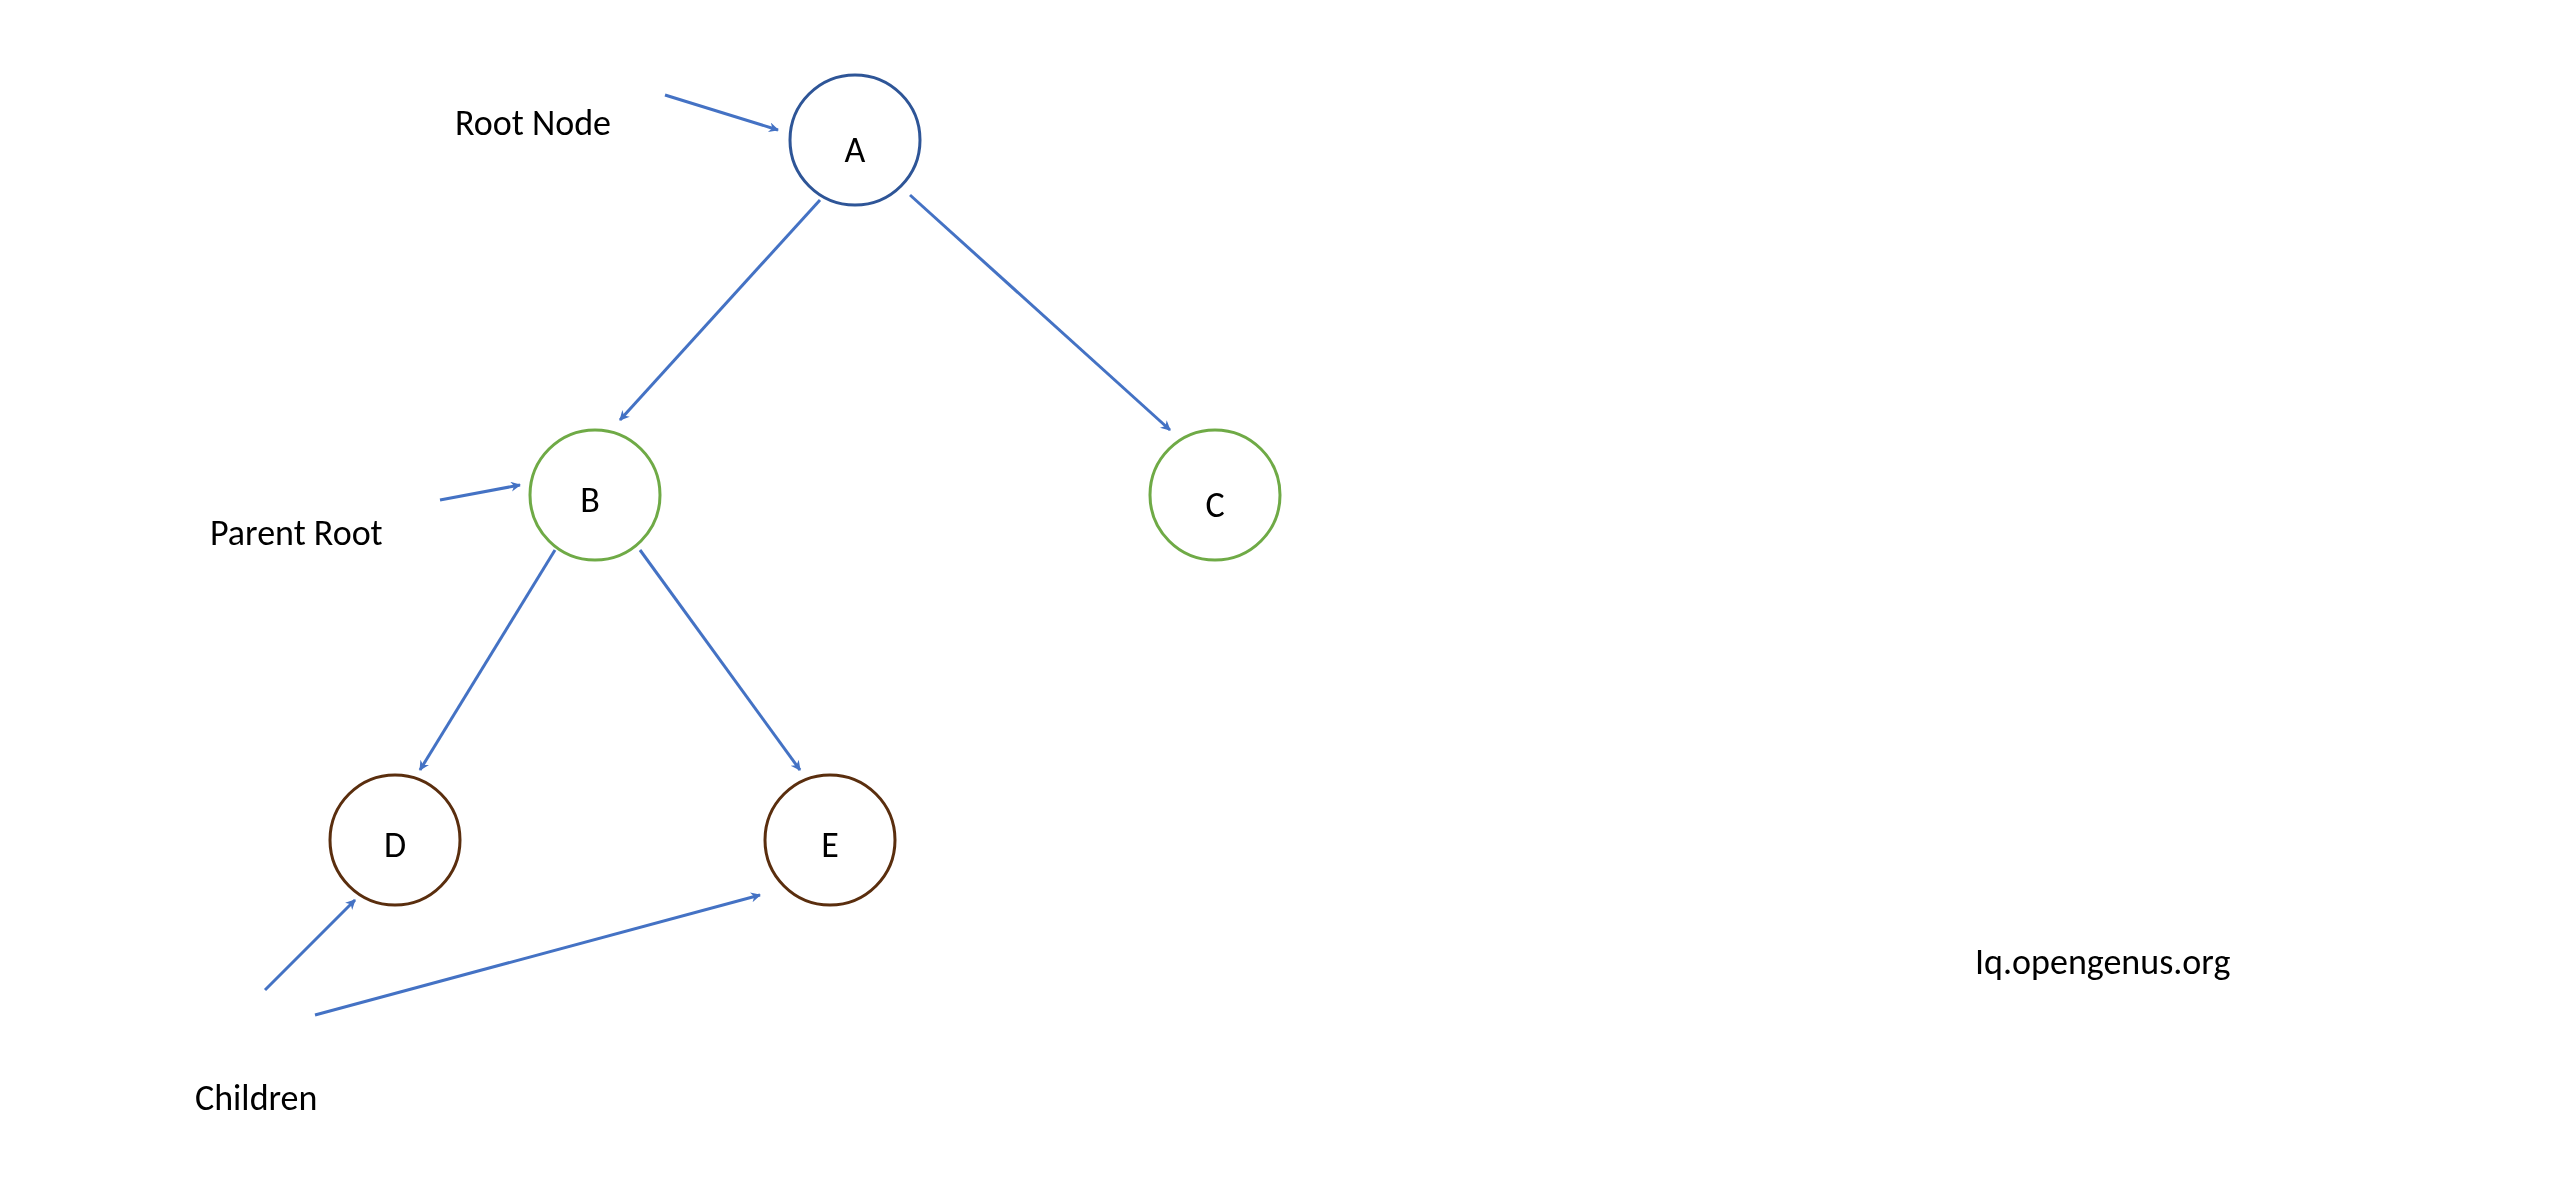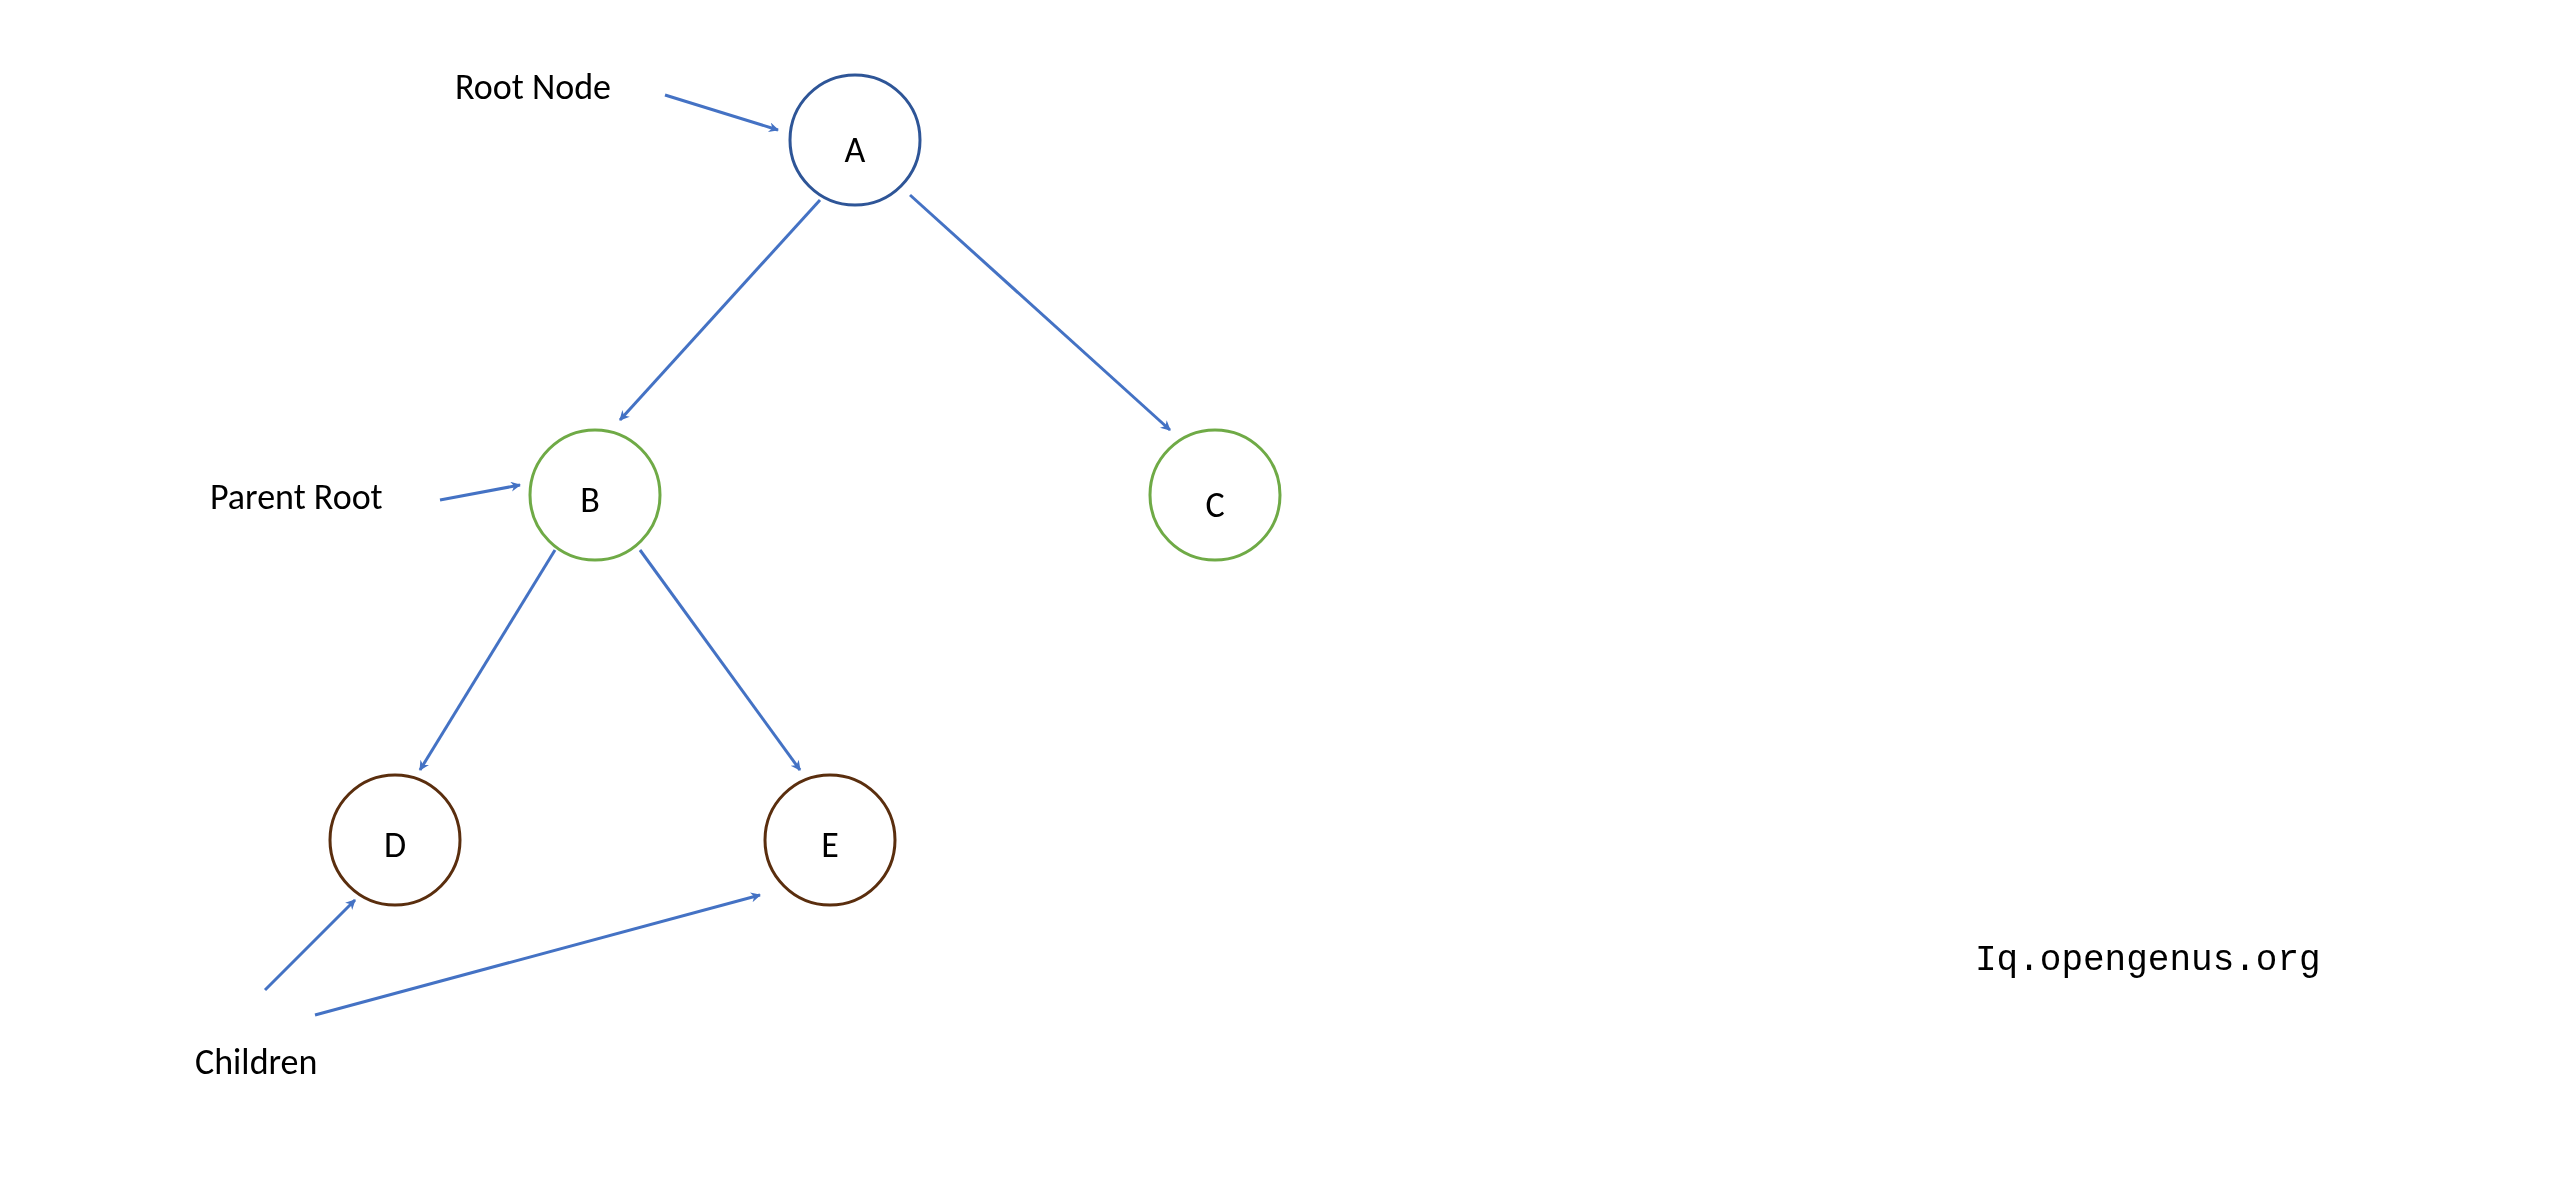--- a/index.html
+++ b/index.html
@@ -24,25 +24,25 @@
   .node-label {
     position: absolute;
     font-size: 36px;
     transform: translate(-50%, -50%);
     user-select: none;
   }
   .annotation {
     position: absolute;
     font-size: 36px;
     white-space: nowrap;
+    margin-top: 36px;
   }
   .attribution {
     position: absolute;
     font-size: 36px;
-    font-family: Liberation Mono, monospace;
   }
 </style>
 </head>
 <body>
 
 <div class="canvas">
 
   <svg class="diagram" width="2550" height="1195">
     <defs>
       <marker id="arrowhead" markerWidth="12" markerHeight="12" refX="9" refY="5" orient="auto" markerUnits="userSpaceOnUse">

